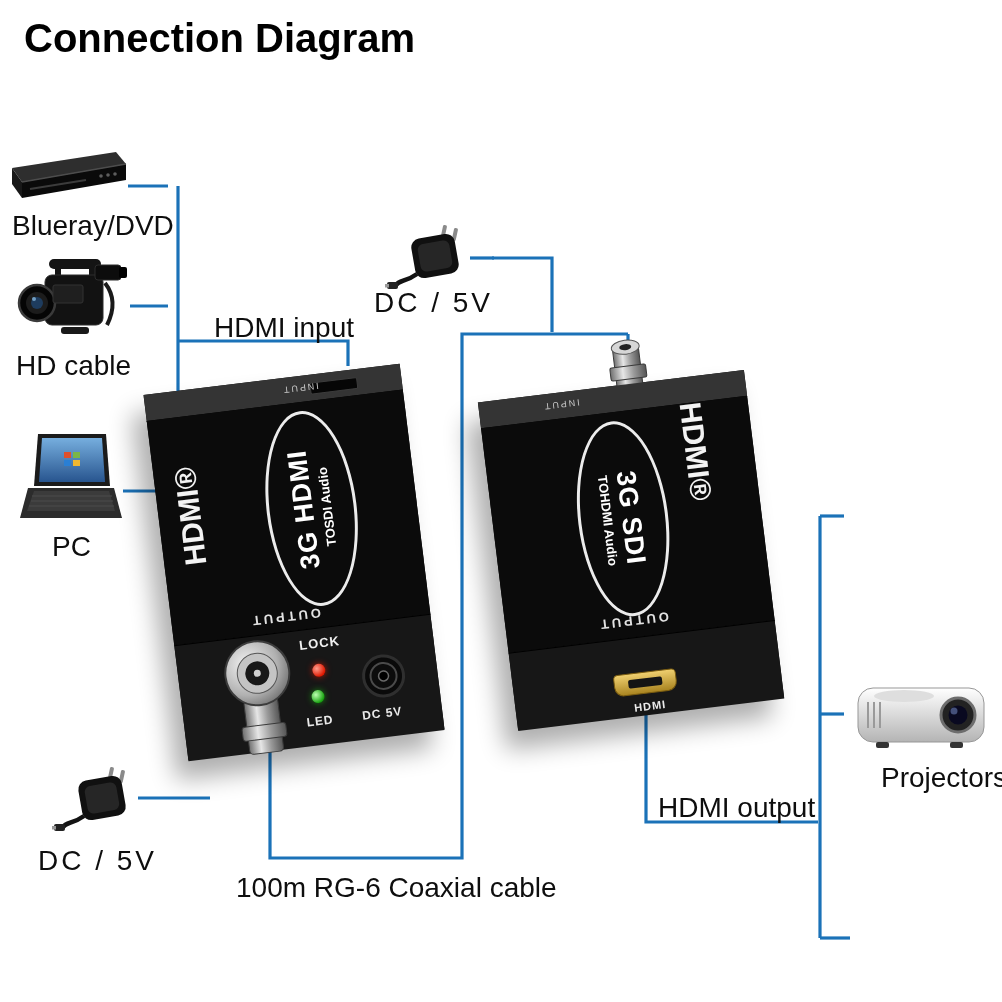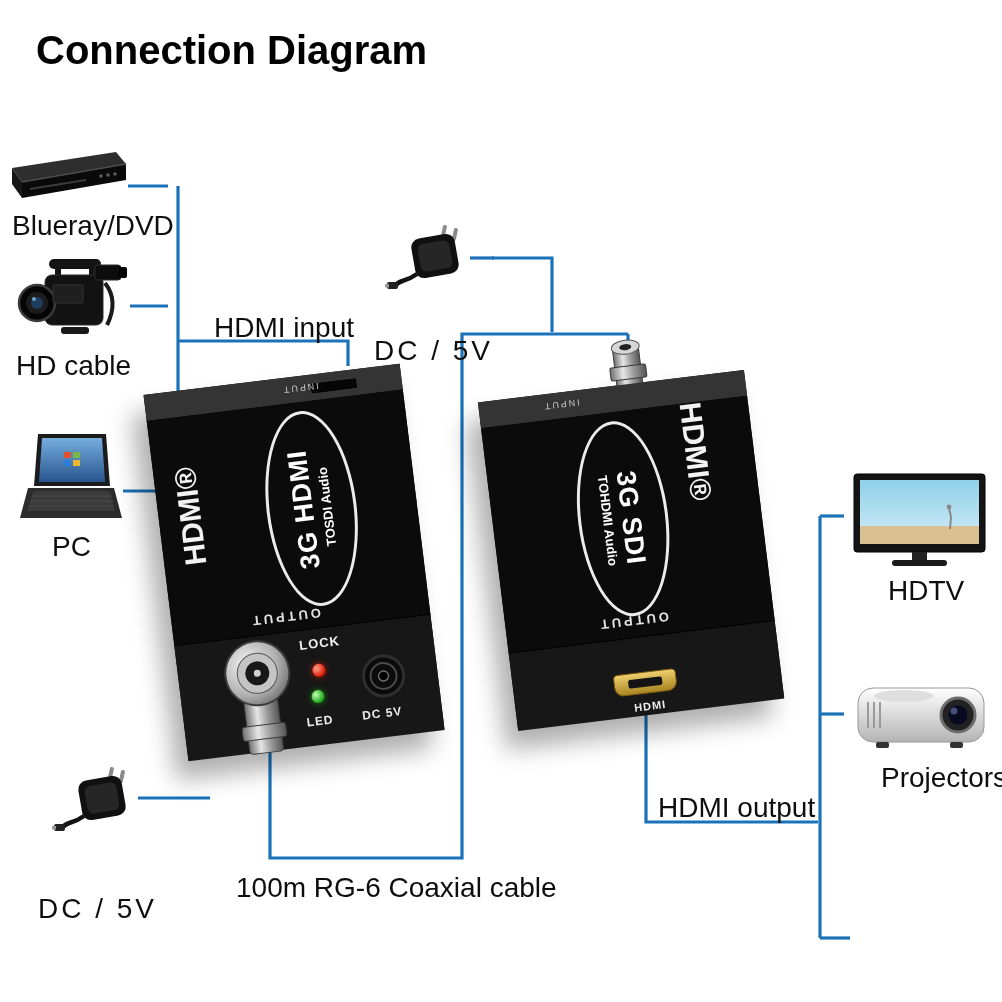--- a/index.html
+++ b/index.html
@@ -1,20 +1,20 @@
 <!DOCTYPE html>
 <html><head>
 <meta charset="utf-8">
 <style>
   html,body { margin:0; padding:0; background:#ffffff; }
   body { font-family:"Liberation Sans", sans-serif; }
   .canvas { position:relative; width:1002px; height:1002px; background:#fff; overflow:hidden; }
-  h1.title { position:absolute; left:24px; top:16px; margin:12px; font-size:40px; font-weight:800; color:#000;text-align:center; }
+  h1.title { position:absolute; left:24px; top:16px; margin:0; font-size:40px; font-weight:800; color:#000;text-align:center; }
   .caption { position:absolute; font-size:28px; color:#0e0e0e; white-space:nowrap; }
-  .spaced { letter-spacing:3px;margin-top:48px; }
+  .spaced { letter-spacing:3px; }
   .lines { position:absolute; left:0; top:0; width:1002px; height:1002px; pointer-events:none; }
   .lines path { fill:none; stroke-width:3.2; }
   .dev { position:absolute; margin:0; }
   .dev svg { display:block; }
 
   
   .box { position:absolute; background:#0b0b0b; transform:rotate(-7deg); box-shadow:-14px 18px 24px rgba(0,0,0,0.32); }
   .face { position:absolute; left:0; width:100%; }
   .ftop  { top:0; height:26px; background:#343434; border-bottom:1px solid #000; }
   .fmain { top:26px; background:#0b0b0b; }
@@ -228,38 +228,20 @@
           <stop offset="0" stop-color="#f0d070"></stop>
             <stop offset="1" stop-color="#a8831f"></stop>
         </linearGradient>
       </defs>
       <path d="M7,2 h54 a4,4 0 0 1 4,4 v8 a9,9 0 0 1 -9,9 h-44 a9,9 0 0 1 -9,-9 v-8 a4,4 0 0 1 4,-4 z" fill="url(#grad-gold)" stroke="#7a5c10"></path>
       <rect x="17" y="8" width="34" height="8.5" rx="2" fill="#141414"></rect>
     </svg>
     <span class="small-label" style="left:118px; top:316px; font-size:11px;">HDMI</span>
   </div>
 
-  <figure class="dev" style="left:852px; top:472px;">
-    <svg width="135" height="102" viewBox="0 0 135 102">
-      <defs>
-        <linearGradient id="grad-sky" x1="0" y1="0" x2="0" y2="1">
-          <stop offset="0" stop-color="#8fd0ea"></stop>
-            <stop offset="1" stop-color="#d5eef8"></stop>
-        </linearGradient>
-      </defs>
-      <rect x="2" y="2" width="131" height="78" rx="3" fill="#141414" stroke="#000"></rect>
-      <rect x="8" y="8" width="119" height="64" fill="url(#grad-sky)"></rect>
-      <rect x="8" y="54" width="119" height="18" fill="#d9c091"></rect>
-      <path d="M97,36 l2,9 l-1,12" stroke="#8a8a8a" stroke-width="2" fill="none"></path>
-      <circle cx="97" cy="35" r="2.4" fill="#8a8a8a"></circle>
-      <rect x="60" y="80" width="15" height="8" fill="#222"></rect>
-      <rect x="40" y="88" width="55" height="6" rx="3" fill="#1a1a1a"></rect>
-    </svg>
-    <figcaption class="caption" style="left:36px; top:103px;">HDTV</figcaption>
-  </figure>
 
   <figure class="dev" style="left:852px; top:672px;">
     <svg width="138" height="88" viewBox="0 0 138 88">
       <defs>
         <linearGradient id="grad-proj" x1="0" y1="0" x2="0" y2="1">
           <stop offset="0" stop-color="#ffffff"></stop>
             <stop offset="1" stop-color="#b4b4b4"></stop>
         </linearGradient>
       </defs>
       <rect x="6" y="16" width="126" height="54" rx="15" fill="url(#grad-proj)" stroke="#979797"></rect>

